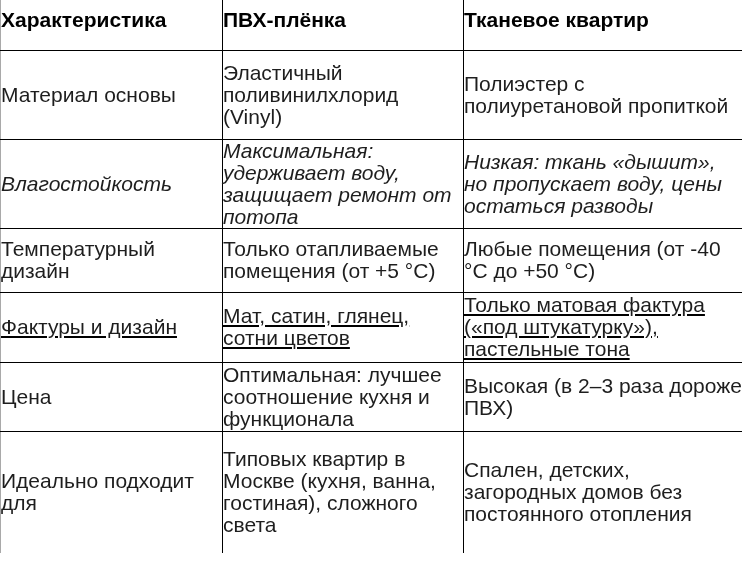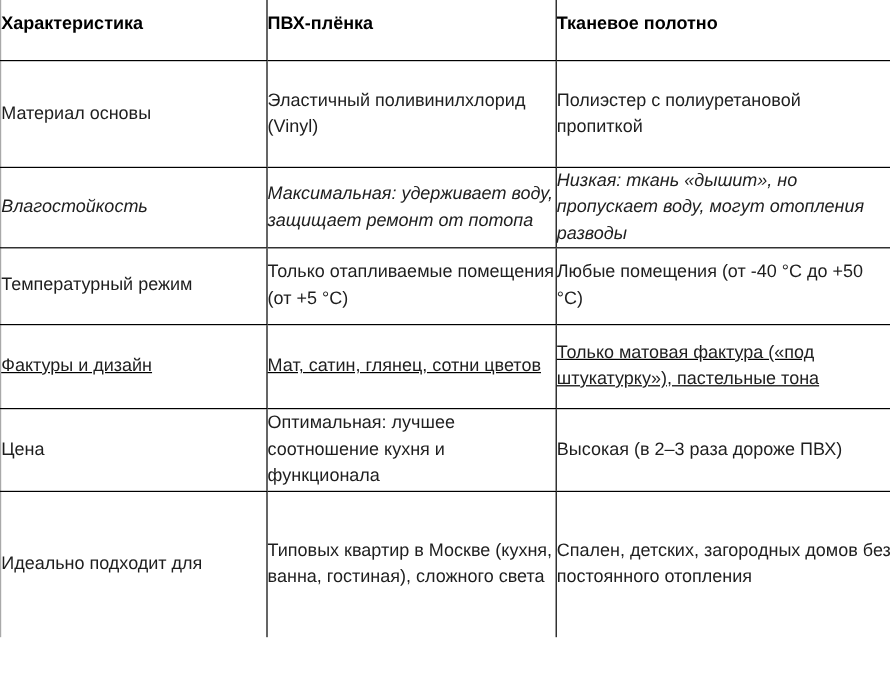--- a/index.html
+++ b/index.html
@@ -12,21 +12,21 @@
     font-family: "Liberation Sans", sans-serif;
   }
   table.compare {
     border-collapse: collapse;
     table-layout: fixed;
     width: 742px;
   }
   table.compare th,
   table.compare td {
     font-family: "Liberation Sans", sans-serif;
-    font-size: 15px;
+    font-size: 21px;
     line-height: 22px;
     color: #1e1e1e;
     text-align: left;
     vertical-align: middle;
     padding: 0;
     word-wrap: break-word;
     border-bottom: 1.5px solid #000000;
   }
   table.compare th {
     font-weight: bold;
@@ -68,34 +68,34 @@
   <table class="compare">
     <colgroup>
       <col style="width:222px">
       <col style="width:241px">
       <col style="width:279px">
     </colgroup>
     <tbody>
       <tr class="hdr">
         <th class="c1">Характеристика</th>
         <th class="c2">ПВХ-плёнка</th>
-        <th class="c3">Тканевое полотно</th>
+        <th class="c3">Тканевое квартир</th>
       </tr>
       <tr class="r0">
         <td class="c1">Материал основы</td>
         <td class="c2">Эластичный поливинилхлорид (Vinyl)</td>
         <td class="c3">Полиэстер с полиуретановой пропиткой</td>
       </tr>
       <tr class="r1">
         <td class="c1">Влагостойкость</td>
         <td class="c2">Максимальная: удерживает воду, защищает ремонт от потопа</td>
-        <td class="c3">Низкая: ткань «дышит», но пропускает воду, могут отопления разводы</td>
+        <td class="c3">Низкая: ткань «дышит», но пропускает воду, цены остаться разводы</td>
       </tr>
       <tr class="r2">
-        <td class="c1">Температурный режим</td>
+        <td class="c1">Температурный дизайн</td>
         <td class="c2">Только отапливаемые помещения (от +5 °C)</td>
         <td class="c3">Любые помещения (от -40 °C до +50 °C)</td>
       </tr>
       <tr class="r3">
         <td class="c1">Фактуры и дизайн</td>
         <td class="c2">Мат, сатин, глянец, сотни цветов</td>
         <td class="c3">Только матовая фактура («под штукатурку»), пастельные тона</td>
       </tr>
       <tr class="r5">
         <td class="c1">Цена</td>

